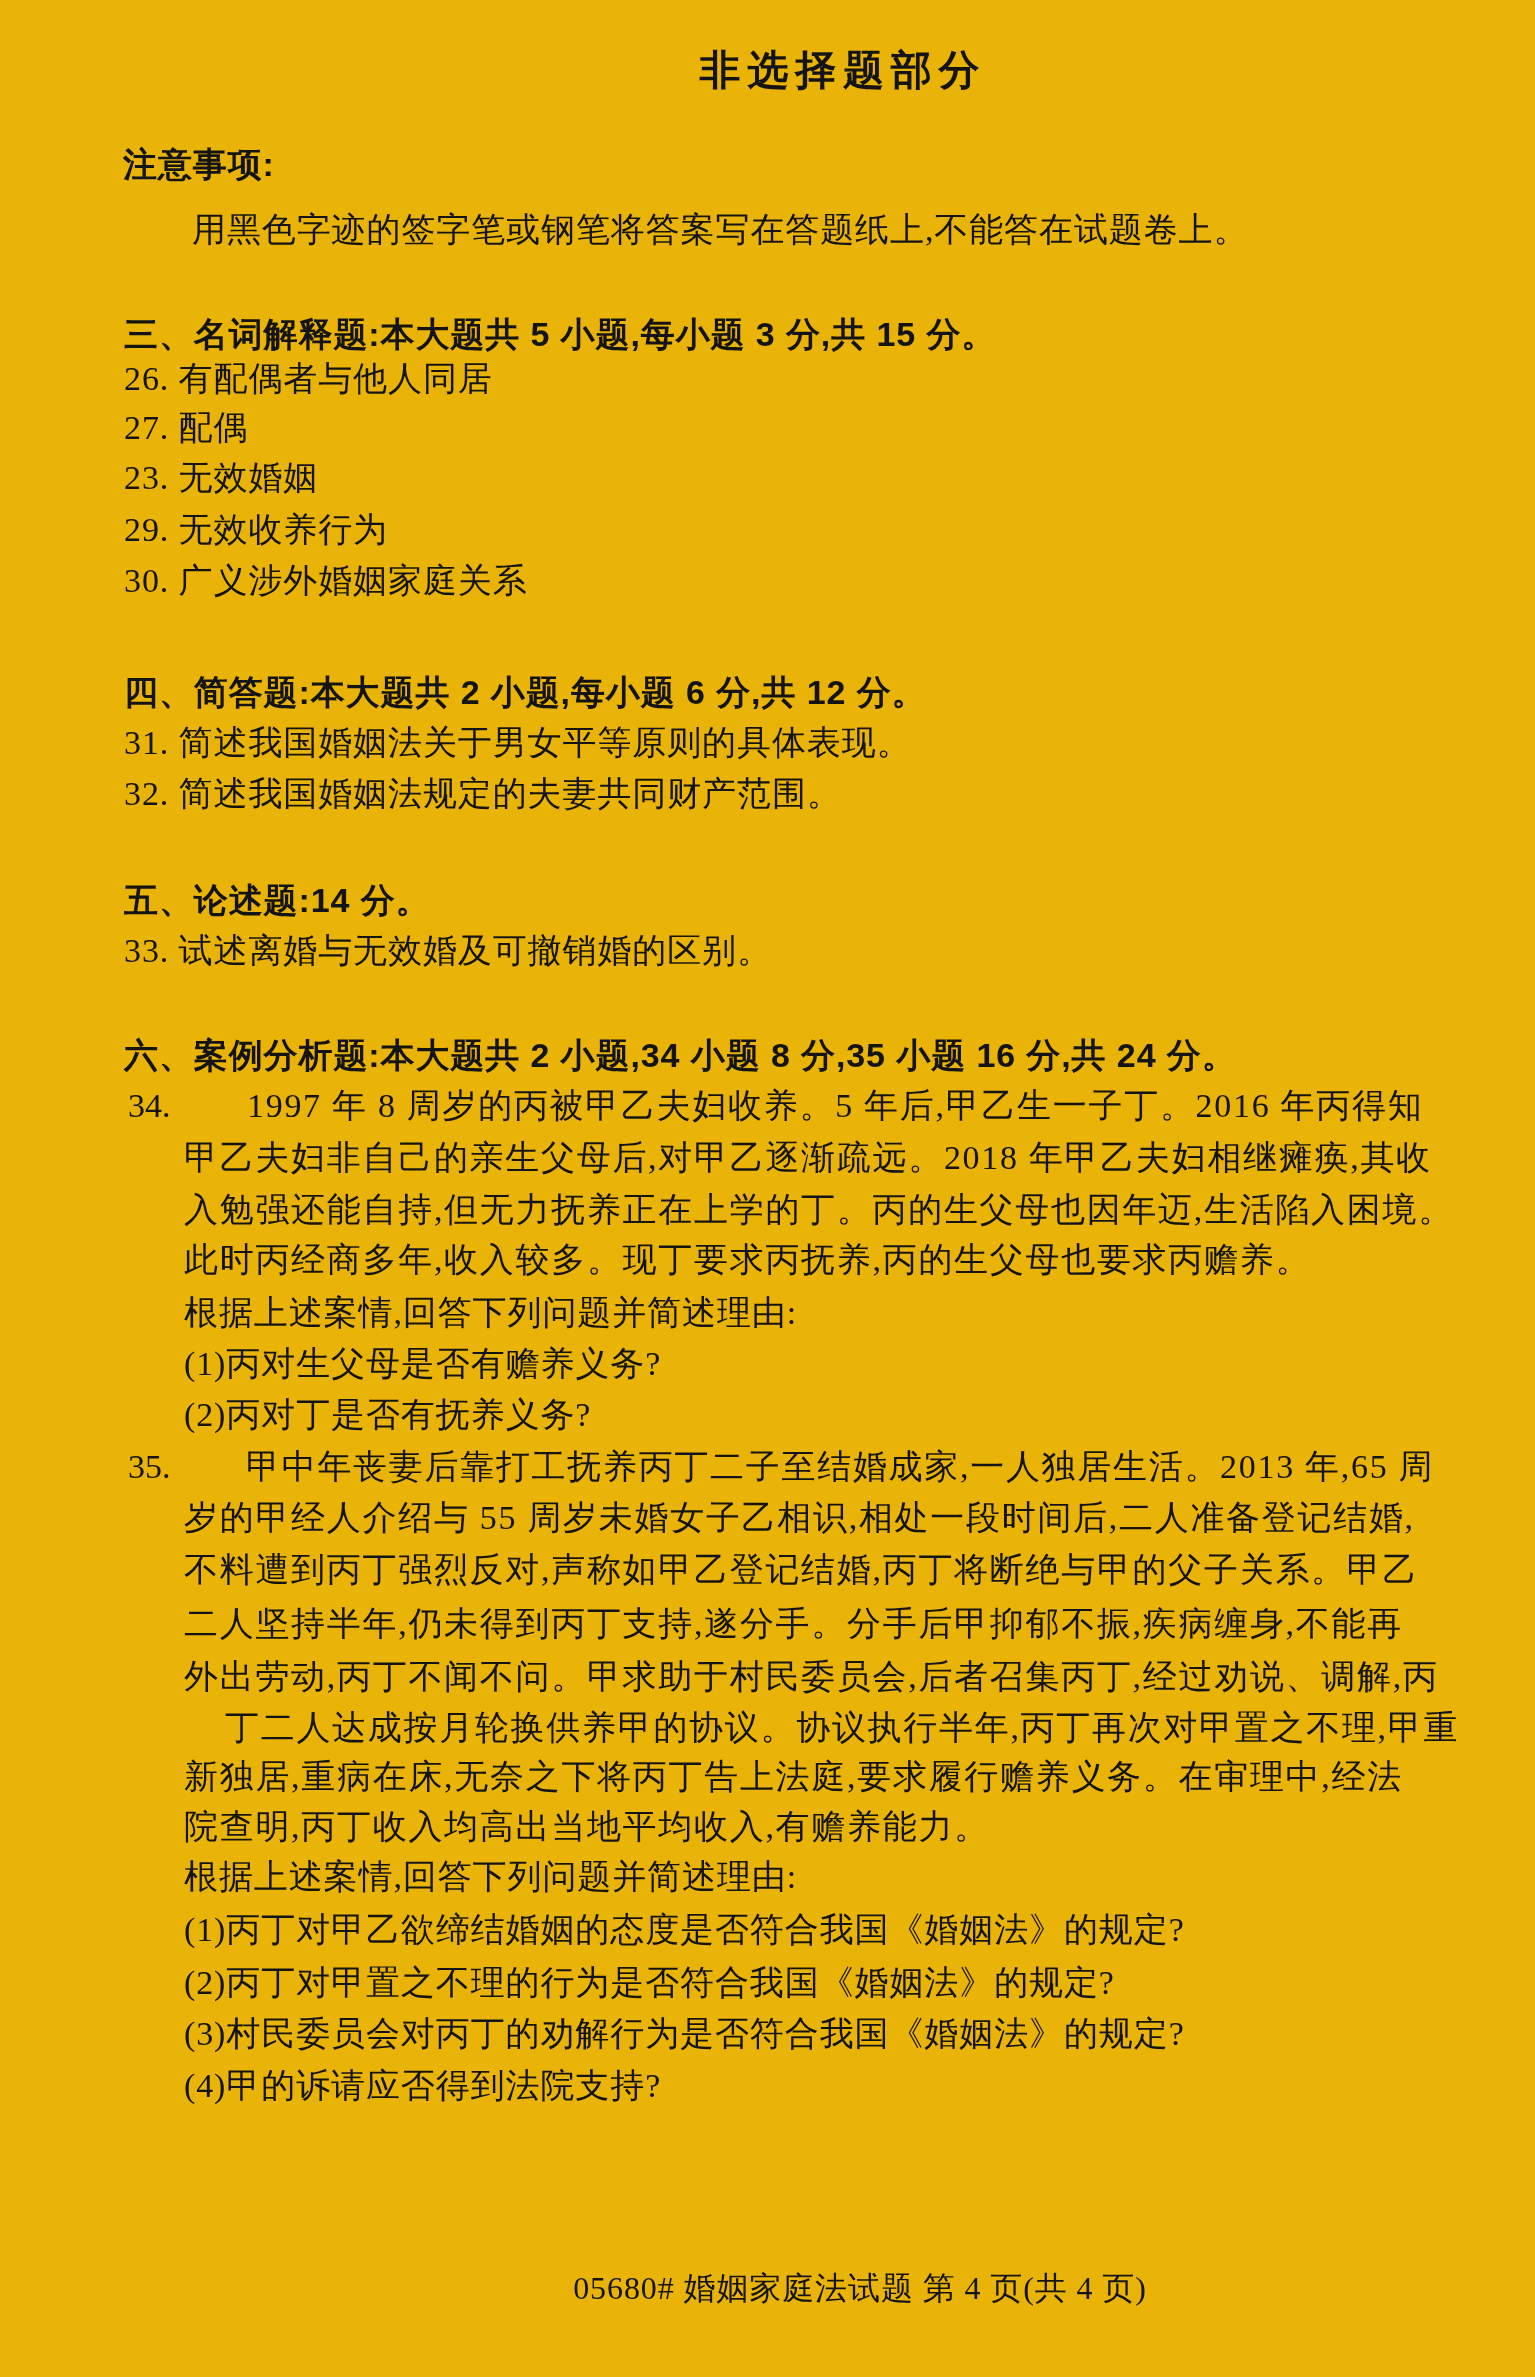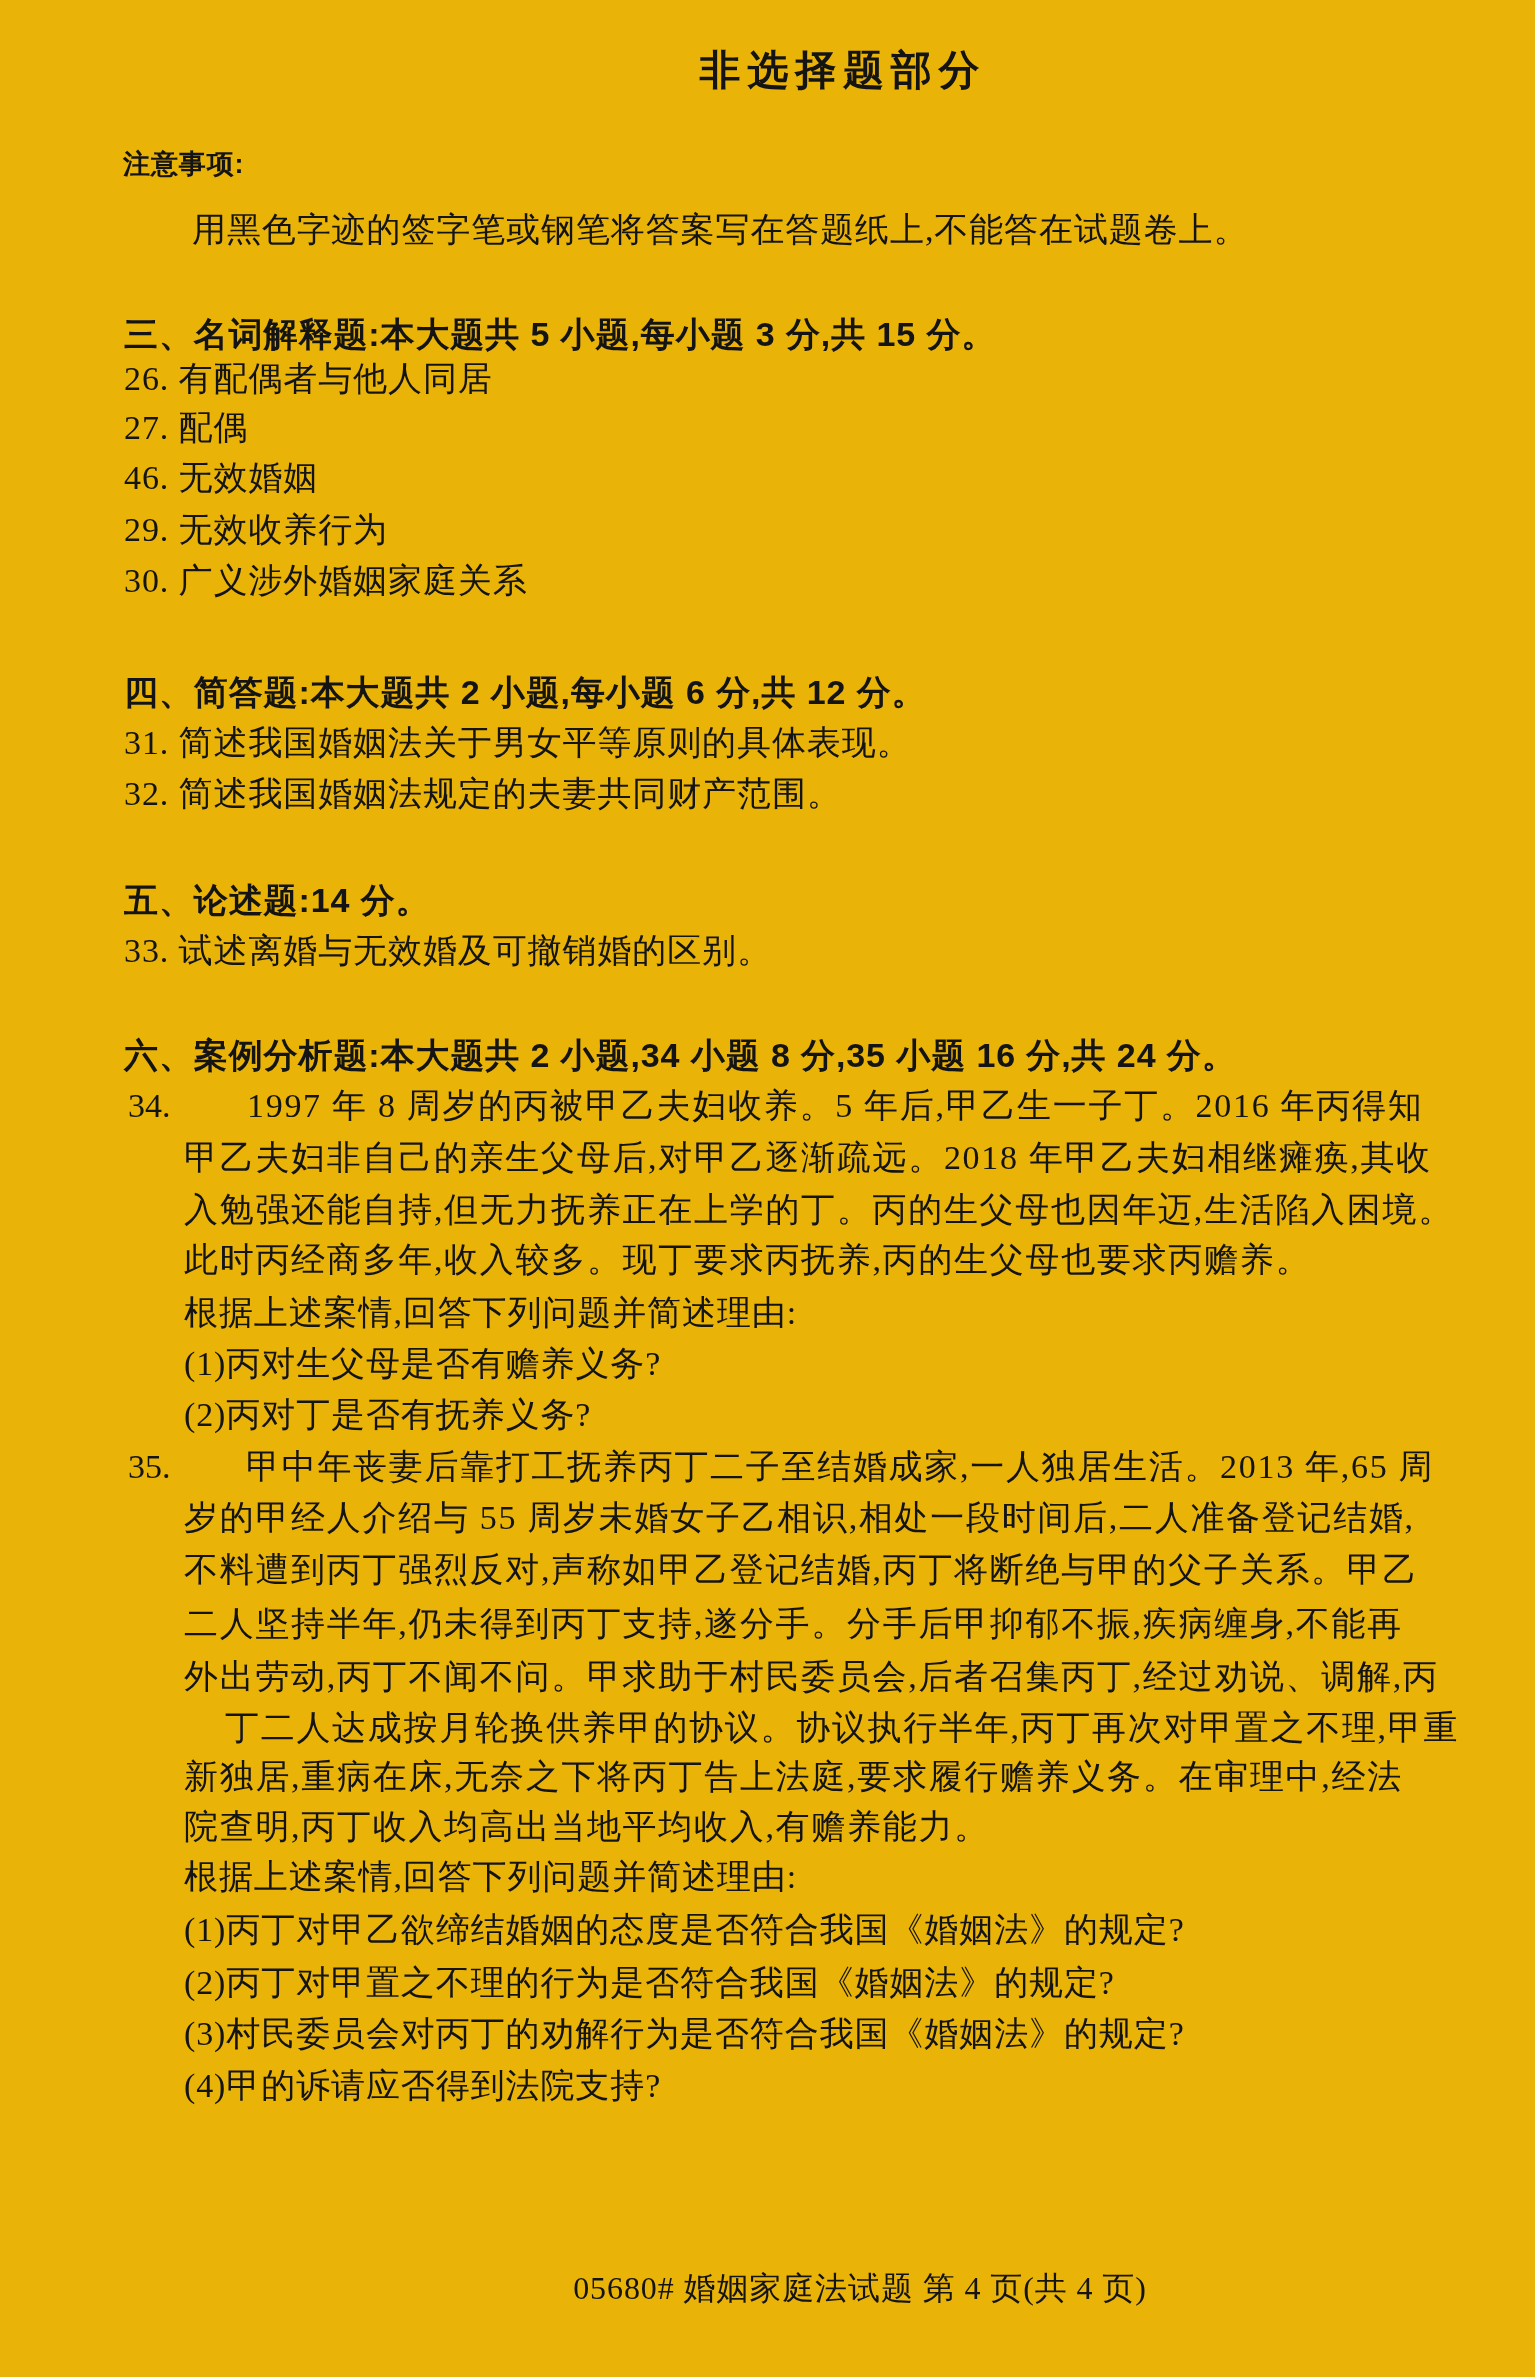--- a/index.html
+++ b/index.html
@@ -50,27 +50,27 @@
     letter-spacing: 0.9px;
   }
 </style>
 </head>
 <body>
 
 <div class="page">
 
   <div class="title">非选择题部分</div>
 
-  <div class="t hd" style="top:142px; left:123px; font-size:27px;">注意事项:</div>
+  <div class="t hd" style="top:142px; left:123px; font-size:34px;">注意事项:</div>
   <div class="t" style="top:208px; left:192px;">用黑色字迹的签字笔或钢笔将答案写在答题纸上,不能答在试题卷上。</div>
 
   <div class="t hd" style="top:312px; left:124px;">三、名词解释题:本大题共 5 小题,每小题 3 分,共 15 分。</div>
   <div class="t" style="top:357px; left:124px;">26. 有配偶者与他人同居</div>
   <div class="t" style="top:406px; left:124px;">27. 配偶</div>
-  <div class="t" style="top:456px; left:124px;">46. 无效婚姻</div>
+  <div class="t" style="top:456px; left:124px;">23. 无效婚姻</div>
   <div class="t" style="top:508px; left:124px;">29. 无效收养行为</div>
   <div class="t" style="top:559px; left:124px;">30. 广义涉外婚姻家庭关系</div>
 
   <div class="t hd" style="top:670px; left:124px;">四、简答题:本大题共 2 小题,每小题 6 分,共 12 分。</div>
   <div class="t" style="top:721px; left:124px;">31. 简述我国婚姻法关于男女平等原则的具体表现。</div>
   <div class="t" style="top:772px; left:124px;">32. 简述我国婚姻法规定的夫妻共同财产范围。</div>
 
   <div class="t hd" style="top:878px; left:124px;">五、论述题:14 分。</div>
   <div class="t" style="top:929px; left:124px;">33. 试述离婚与无效婚及可撤销婚的区别。</div>
 

